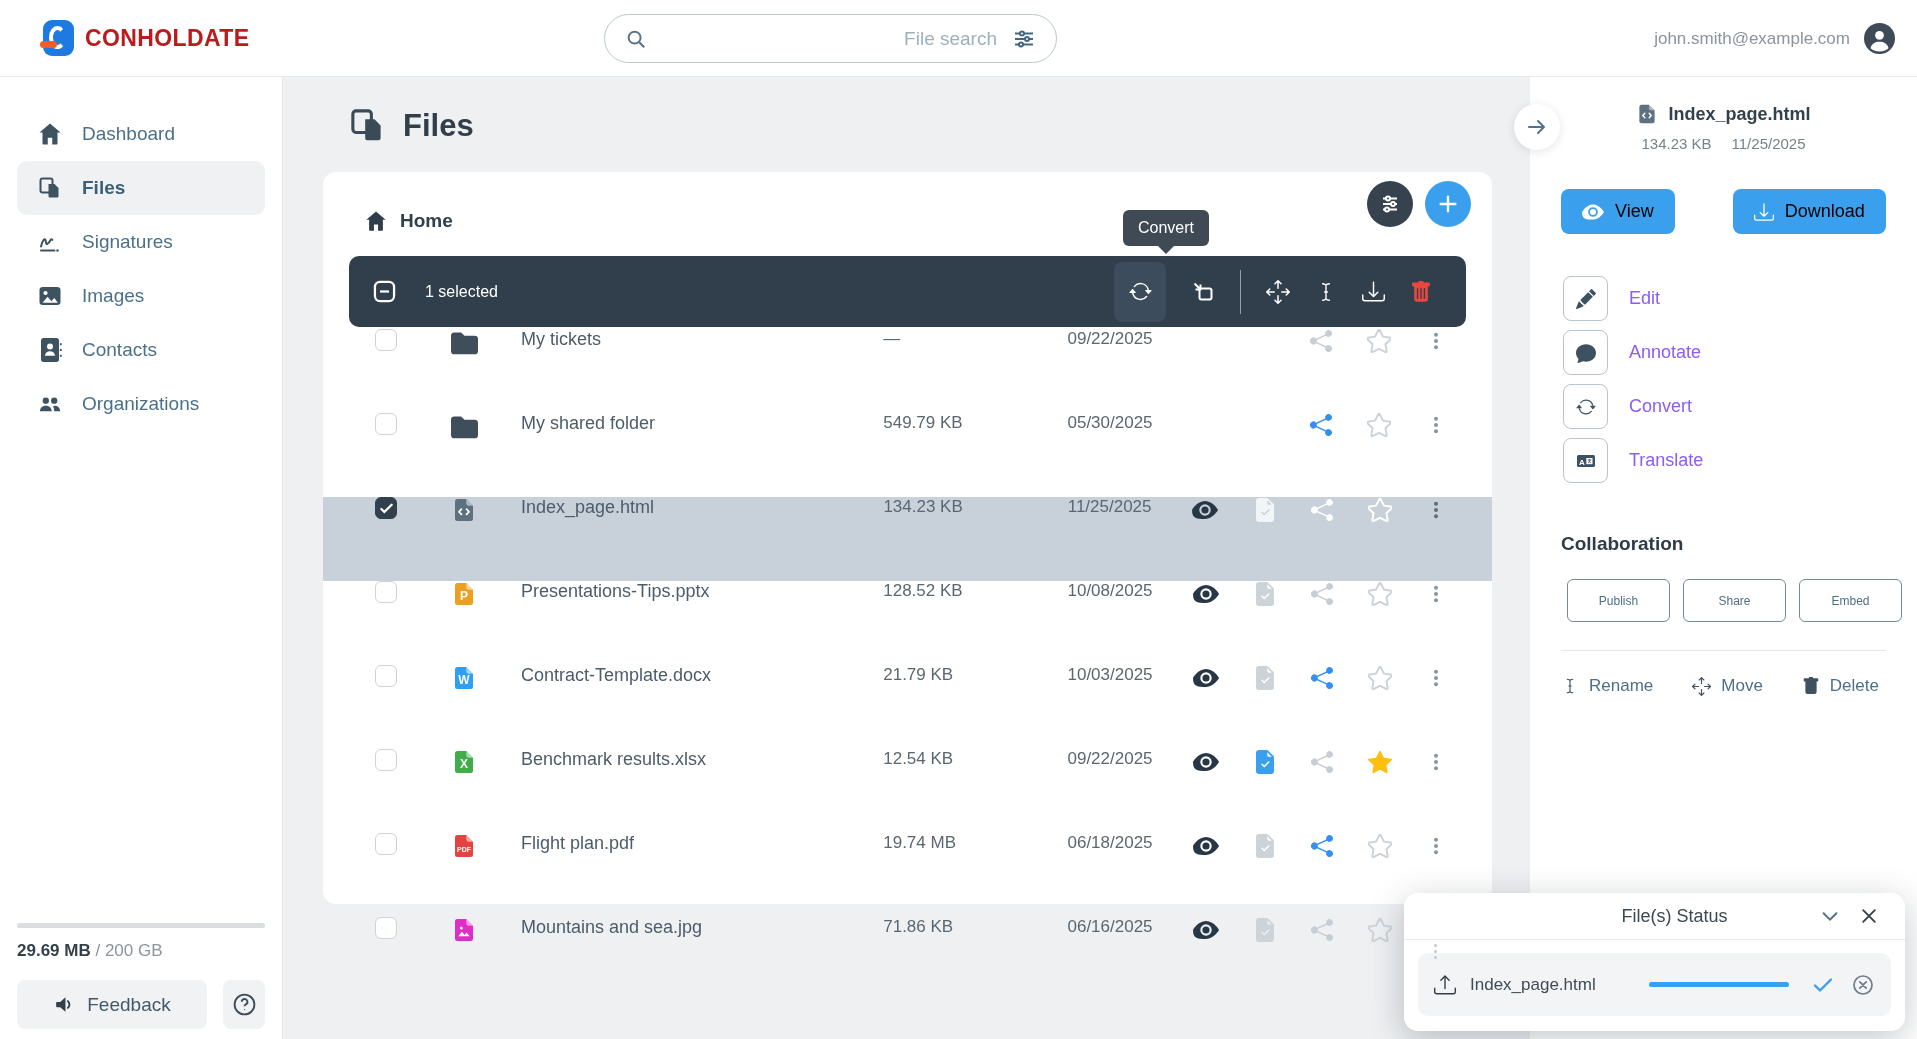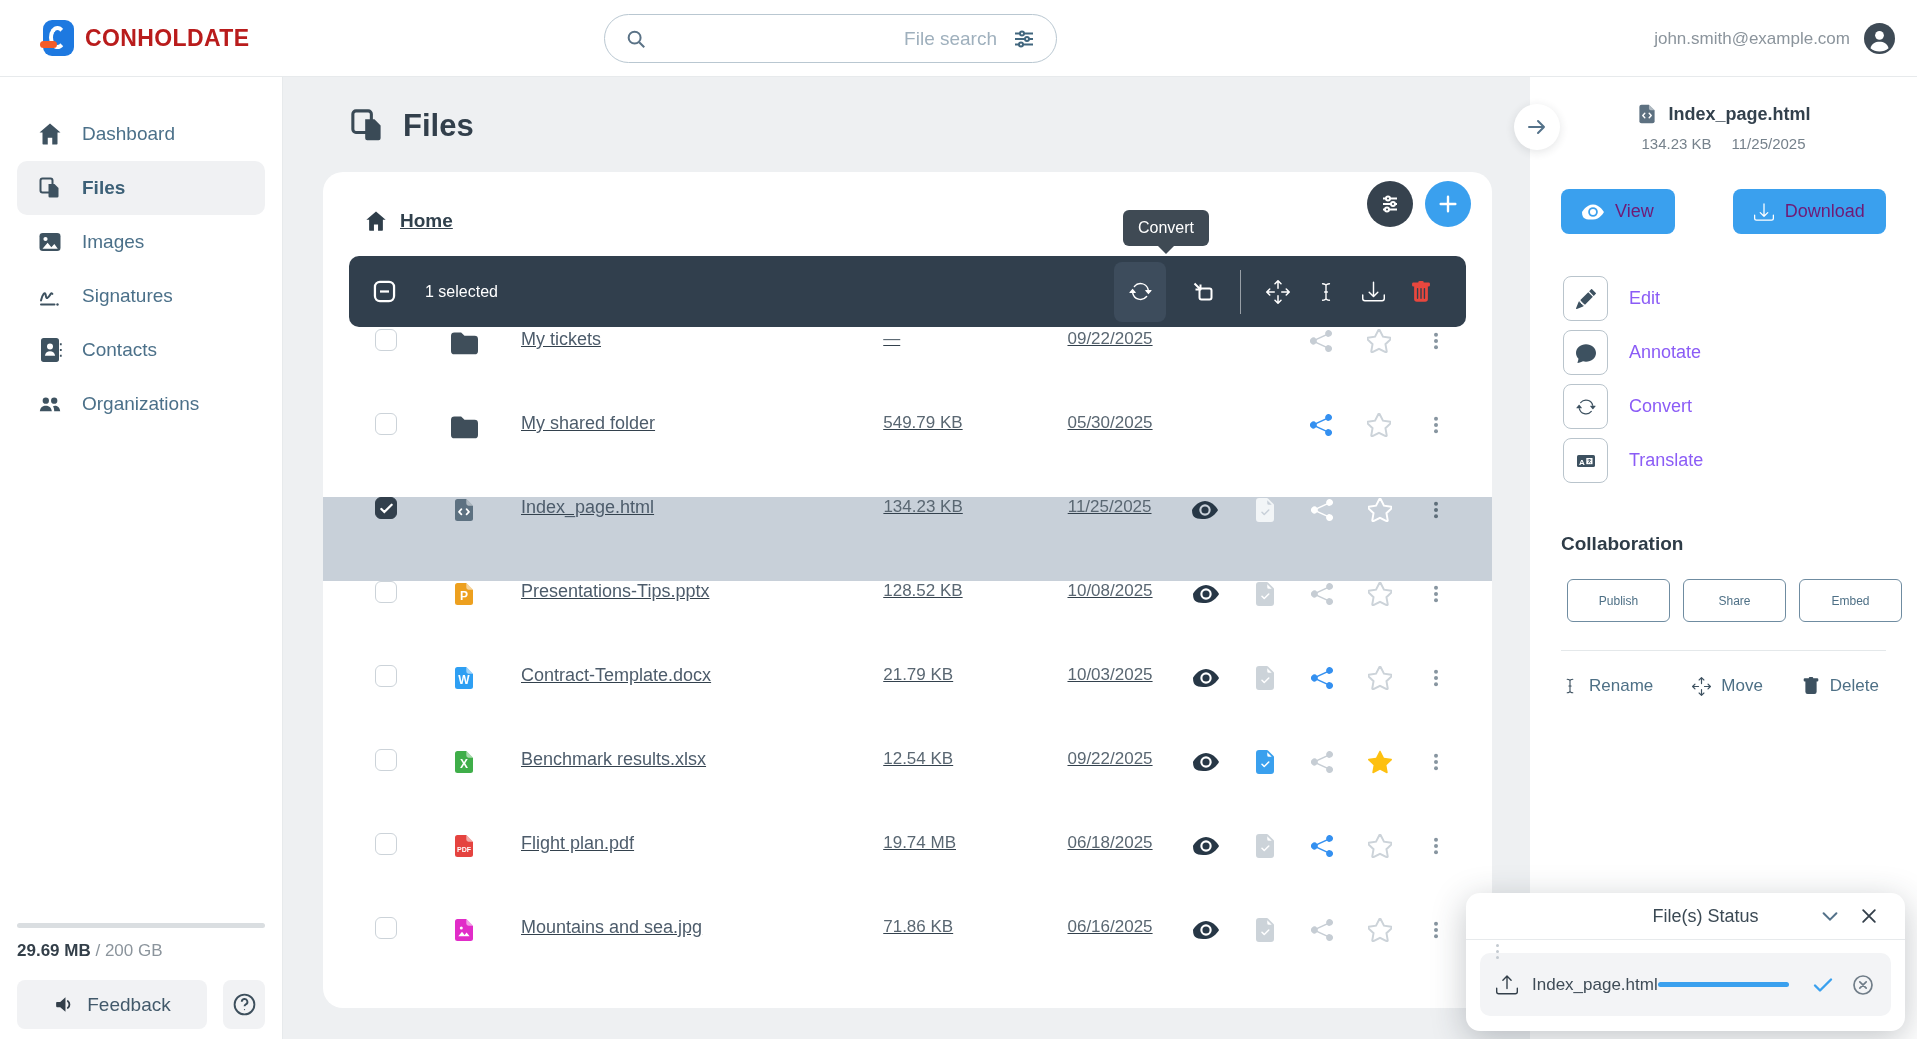--- a/index.html
+++ b/index.html
@@ -44,21 +44,21 @@
 
   
   .main { flex:1; position:relative; }
   .main-title { position:absolute; left:66px; top:30px; display:flex; align-items:center; gap:17px; font-size:31px; font-weight:700; color:#323f4b; }
   .main-title .ticon { color:#3a4a56; }
   .header-btns { position:absolute; top:104px; right:59px; display:flex; gap:12px; z-index:4; }
   .circle-btn { width:46px; height:46px; border-radius:50%; border:none; display:flex; align-items:center; justify-content:center; cursor:pointer; }
   .circle-btn.dark { background:#36424e; color:#fff; }
   .circle-btn.blue { background:#3aa0ee; color:#fff; }
 
-  .card { position:absolute; left:40px; top:95px; width:1169px; height:836px; background:#fff; border-radius:20px;text-decoration:underline; }
+  .card { position:absolute; left:40px; top:95px; width:1169px; height:732px; background:#fff; border-radius:13px; }
   .breadcrumb { padding:34px 0 0 42px; height:64px; display:flex; align-items:center; gap:13px; font-size:19px; font-weight:700; color:#30404c; }
   .breadcrumb .bicon { color:#2f3e4a; }
 
   
   .sel-toolbar { margin:20px 26px 0; height:71px; background:#313f4d; border-radius:10px; display:flex; align-items:center; position:relative; }
   .tb-check { margin-left:22px; color:#fff; cursor:pointer; }
   .tb-count { margin-left:27px; color:#fff; font-size:16px; }
   .tb-icons { margin-left:auto; margin-right:34px; display:flex; align-items:center; gap:25px; }
   .tb-icon { color:#fff; cursor:pointer; display:flex; align-items:center; justify-content:center; }
   .tb-highlight { width:52px; height:60px; background:#3d4c5c; border-radius:8px; display:flex; align-items:center; justify-content:center; }
@@ -92,35 +92,35 @@
   .frow.selected .act-star { color:#fff; }
   .act-kebab { color:#8795a0; }
   .frow.selected .act-kebab { color:#5e6e7a; }
 
   
   .details { width:387px; background:#fff; flex:none; position:relative; }
   .panel-arrow { position:absolute; left:1514px; top:104px; width:46px; height:46px; border-radius:50%; background:#fff; border:none; box-shadow:0 2px 10px rgba(30,40,50,.12); display:flex; align-items:center; justify-content:center; color:#54728a; cursor:pointer; z-index:6; }
   .d-file { margin-top:26px; display:flex; align-items:center; justify-content:center; gap:10px; font-size:18px; font-weight:700; color:#33414d; }
   .d-meta { margin-top:10px; display:flex; justify-content:center; gap:20px; font-size:15px; color:#76828c; }
   .d-btns { margin-top:37px; display:flex; justify-content:center; gap:58px; }
-  .blue-btn { height:45px; background:#3aa0ee; color:#701a75; border:none; border-radius:8px; font-size:18px; font-family:"Liberation Sans",sans-serif; display:flex; align-items:center; gap:11px; padding:0 21px; cursor:pointer; }
+  .blue-btn { height:45px; background:#3aa0ee; color:#000000; border:none; border-radius:8px; font-size:18px; font-family:"Liberation Sans",sans-serif; display:flex; align-items:center; gap:11px; padding:0 21px; cursor:pointer; }
   .d-actions { margin-top:42px; padding-left:33px; }
   .d-action { display:flex; align-items:center; gap:21px; margin-bottom:9px; cursor:pointer; }
   .d-action .ibox { width:45px; height:45px; border:1px solid #b9c4cc; border-radius:8px; display:flex; align-items:center; justify-content:center; color:#3d5160; background:#fff; }
   .d-action .albl { font-size:18px; color:#8b5cf6; }
   .collab-title { margin:50px 0 0 31px; font-size:19px; font-weight:700; color:#2e3c48; }
   .collab-btns { margin:24px 0 0 37px; display:flex; gap:13px; }
   .outline-btn { width:103px; height:43px; background:#fff; border:1px solid #6f8ca1; border-radius:6px; color:#4e7086; font-size:12px; font-family:"Liberation Sans",sans-serif; cursor:pointer; }
   .d-divider { height:1px; background:#e4e8ea; margin:28px 31px 0; }
   .d-footer { margin-top:25px; display:flex; justify-content:space-between; padding:0 38px 0 31px; }
   .d-footer .fact { display:flex; align-items:center; gap:10px; color:#4e7086; font-size:17px; cursor:pointer; }
   .d-footer .fact .ficon { color:#3d5160; }
 
   
-  .status { position:absolute; right:12px; bottom:8px; width:439px; background:#fff; border-radius:14px; box-shadow:0 8px 34px rgba(40,50,60,.28); z-index:10; }
+  .status { position:absolute; right:12px; bottom:8px; width:501px; background:#fff; border-radius:14px; box-shadow:0 8px 34px rgba(40,50,60,.28); z-index:10; }
   .status-head { height:47px; display:flex; align-items:center; border-bottom:1px solid #e7eaec; position:relative; }
   .status-title { flex:1; text-align:center; font-size:18px; color:#3b4954; padding-left:40px; }
   .status-chevron { position:absolute; right:58px; color:#54728a; cursor:pointer; background:none; border:none; }
   .status-close { position:absolute; right:20px; color:#333f4a; cursor:pointer; background:none; border:none; }
   .status-row { margin:13px 14px 15px; height:63px; background:#f3f4f6; border-radius:10px; display:flex; align-items:center; padding:0 16px; position:relative; }
   .drag-dots { position:absolute; left:16px; top:-9px; display:flex; flex-direction:column; gap:3px; }
   .drag-dots i { width:3px; height:3px; border-radius:50%; background:#c3cad0; }
   .status-file-icon { color:#333f4a; }
   .status-file-name { margin-left:14px; font-size:17px; color:#3f4c57; }
   .progress { margin-left:auto; width:140px; height:5px; background:#3aa0ee; border-radius:3px; }
@@ -182,37 +182,37 @@
         <span class="nicon">
           <svg width="24" height="24" viewBox="0 0 24 24">
               <rect x="2.5" y="2.5" width="12" height="14" rx="2" fill="none" stroke="currentColor" stroke-width="2"></rect>
               <path fill="currentColor" d="M10.5 8h6l4 4v8.2a1.3 1.3 0 0 1-1.3 1.3h-7.4a1.3 1.3 0 0 1-1.3-1.3z"></path>
             </svg>
         </span>
         <span>Files</span>
       </div>
       <div class="nav-item">
         <span class="nicon">
+          <svg width="24" height="24" viewBox="0 0 24 24" fill="none" stroke="currentColor" stroke-width="2">
+              <path d="M3 16.5c1.6-6.5 4-9 4.6-6 .5 2.6.6 5 3 2.4 2.2-2.4 2.2-4.6 3.8-3" stroke-linecap="round"></path>
+              <path d="M3 20.5h13.5" stroke-linecap="round"></path>
+              <circle cx="19.5" cy="20.5" r="1.2" fill="currentColor" stroke="none"></circle>
+            </svg>
+        </span>
+        <span>Signatures</span>
+      </div>
+      <div class="nav-item">
+        <span class="nicon">
           <svg width="24" height="24" viewBox="0 0 16 16">
               <rect x="1" y="2" width="14" height="12" rx="2.2" fill="currentColor"></rect>
               <circle cx="5" cy="6" r="1.4" fill="#fff"></circle>
               <path d="M3 12.5l3.4-4 2.5 3 2-2.2 2.3 3.2z" fill="#fff"></path>
             </svg>
         </span>
         <span>Images</span>
-      </div>
-      <div class="nav-item">
-        <span class="nicon">
-          <svg width="24" height="24" viewBox="0 0 24 24" fill="none" stroke="currentColor" stroke-width="2">
-              <path d="M3 16.5c1.6-6.5 4-9 4.6-6 .5 2.6.6 5 3 2.4 2.2-2.4 2.2-4.6 3.8-3" stroke-linecap="round"></path>
-              <path d="M3 20.5h13.5" stroke-linecap="round"></path>
-              <circle cx="19.5" cy="20.5" r="1.2" fill="currentColor" stroke="none"></circle>
-            </svg>
-        </span>
-        <span>Signatures</span>
       </div>
       <div class="nav-item">
         <span class="nicon">
           <svg width="24" height="24" viewBox="0 0 16 16">
               <path fill="currentColor" d="M2 1.8A1.8 1.8 0 0 1 3.8 0h8.4A1.8 1.8 0 0 1 14 1.8v12.4a1.8 1.8 0 0 1-1.8 1.8H3.8A1.8 1.8 0 0 1 2 14.2z"></path>
               <path stroke="currentColor" stroke-width="1.4" d="M14.6 4.2h1.2M14.6 8h1.2M14.6 11.8h1.2"></path>
               <circle cx="8" cy="5.7" r="2" fill="#fff"></circle>
               <path d="M4.6 11.8c.3-2.1 1.7-3 3.4-3s3.1.9 3.4 3z" fill="#fff"></path>
             </svg>
         </span>

